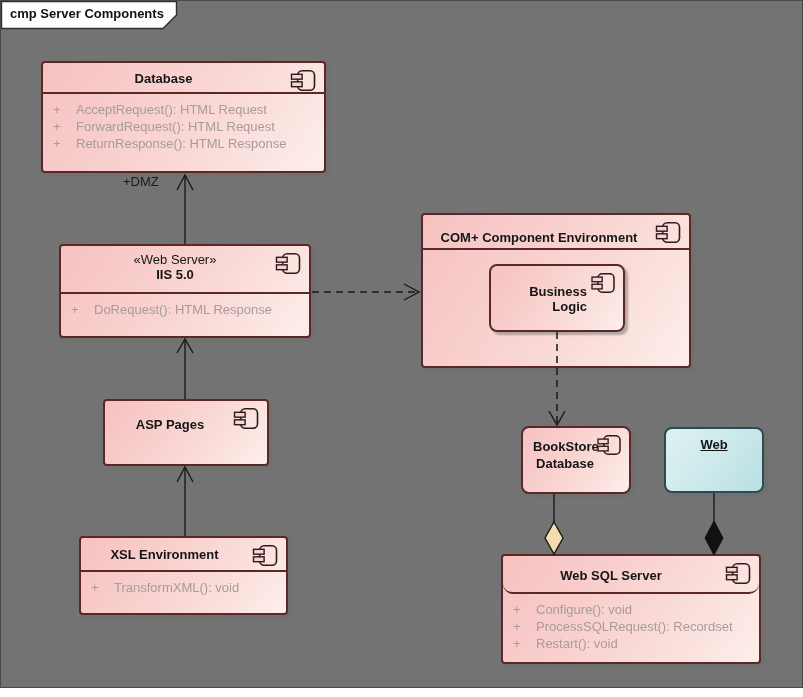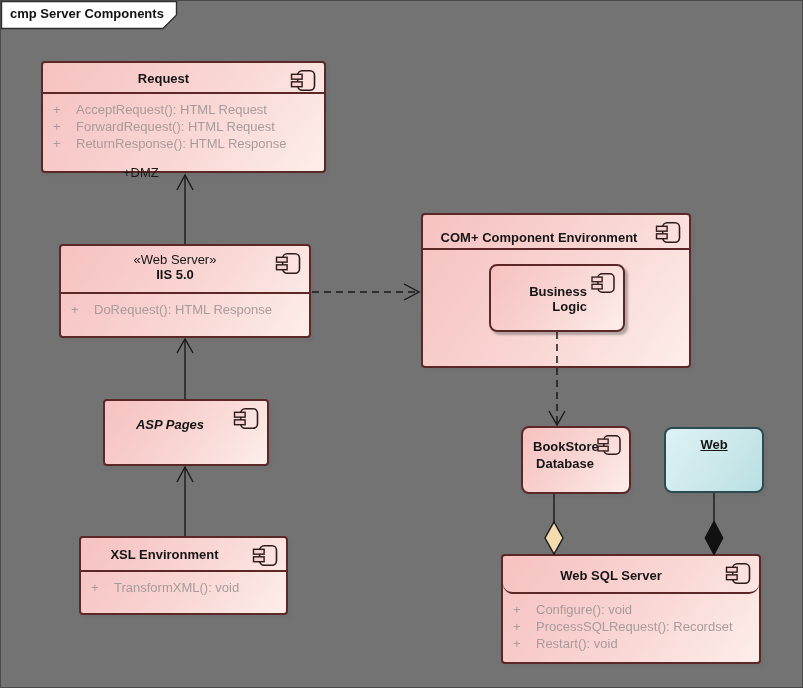--- a/index.html
+++ b/index.html
@@ -28,21 +28,21 @@
   .comp-icon{position:absolute;top:6px;right:7px;}
 
   .n-firewall{left:40px;top:60px;width:285px;height:112px;}
   .n-firewall .node-header{height:31px;padding-top:8px;}
   .n-firewall .title{padding-right:40px;}
 
   .n-iis{left:58px;top:243px;width:252px;height:94px;}
   .n-iis .node-header{height:48px;padding-top:6px;}
   .n-iis .title,.n-iis .stereotype{padding-right:20px;}
 
-  .n-asp{left:102px;top:398px;width:166px;height:67px;font-style:italic;}
+  .n-asp{left:102px;top:398px;width:166px;height:67px;}
   .n-asp .title{padding:16px 44px 0 12px;}
 
   .n-xsl{left:78px;top:535px;width:209px;height:79px;}
   .n-xsl .node-header{height:34px;padding-top:9px;}
   .n-xsl .title{padding-right:38px;}
 
   .n-com{left:420px;top:212px;width:270px;height:155px;}
   .n-com .node-header{height:35px;padding-top:15px;}
   .n-com .title{padding-right:34px;}
 
@@ -54,21 +54,21 @@
 
   .n-web{left:663px;top:426px;width:100px;height:66px;
          background:linear-gradient(125deg,#ddf2f3 0%,#cde9eb 50%,#b9e0e3 100%);
          border:2px solid #2b4a52;}
   .n-web .title{padding-top:8px;text-decoration:underline;}
 
   .n-websql{left:500px;top:553px;width:260px;height:110px;}
   .n-websql .node-header{height:38px;padding-top:12px;border-radius:10px;}
   .n-websql .title{padding-right:40px;}
 
-  #dmz-label{position:absolute;left:122px;top:164px;z-index:3;font-size:13px;color:#1a1a1a;}
+  #dmz-label{position:absolute;left:122px;top:173px;z-index:3;font-size:13px;color:#1a1a1a;}
 </style>
 </head>
 <body>
 
 <div id="canvas">
 
   <svg id="frame-tab-shape" width="182" height="30">
     <path d="M0.5,0.5 L175.5,0.5 L175.5,14 L162,27.5 L0.5,27.5 Z" fill="#ffffff" stroke="#2e2e2e" stroke-width="1.4"></path>
   </svg>
   <div id="frame-tab-label">cmp Server Components</div>
@@ -115,21 +115,21 @@
 
   <div class="node n-firewall">
     <span class="comp-icon">
       <svg width="28" height="23" viewBox="0 0 30 26">
         <rect x="9" y="2" width="19" height="22" rx="5" fill="none" stroke="#2e1b1b" stroke-width="1.8"></rect>
         <rect x="2" y="6" width="12" height="5.5" fill="#f8d4d2" stroke="#2e1b1b" stroke-width="1.6"></rect>
         <rect x="2" y="14.5" width="12" height="5.5" fill="#f8d4d2" stroke="#2e1b1b" stroke-width="1.6"></rect>
       </svg>
     </span>
     <div class="node-header">
-      <div class="title">Request</div>
+      <div class="title">Database</div>
     </div>
     <div class="ops">
       <div class="op">
           <span class="vis">+</span>
           <span>AcceptRequest(): HTML Request</span>
         </div>
       <div class="op">
           <span class="vis">+</span>
           <span>ForwardRequest(): HTML Request</span>
         </div>

